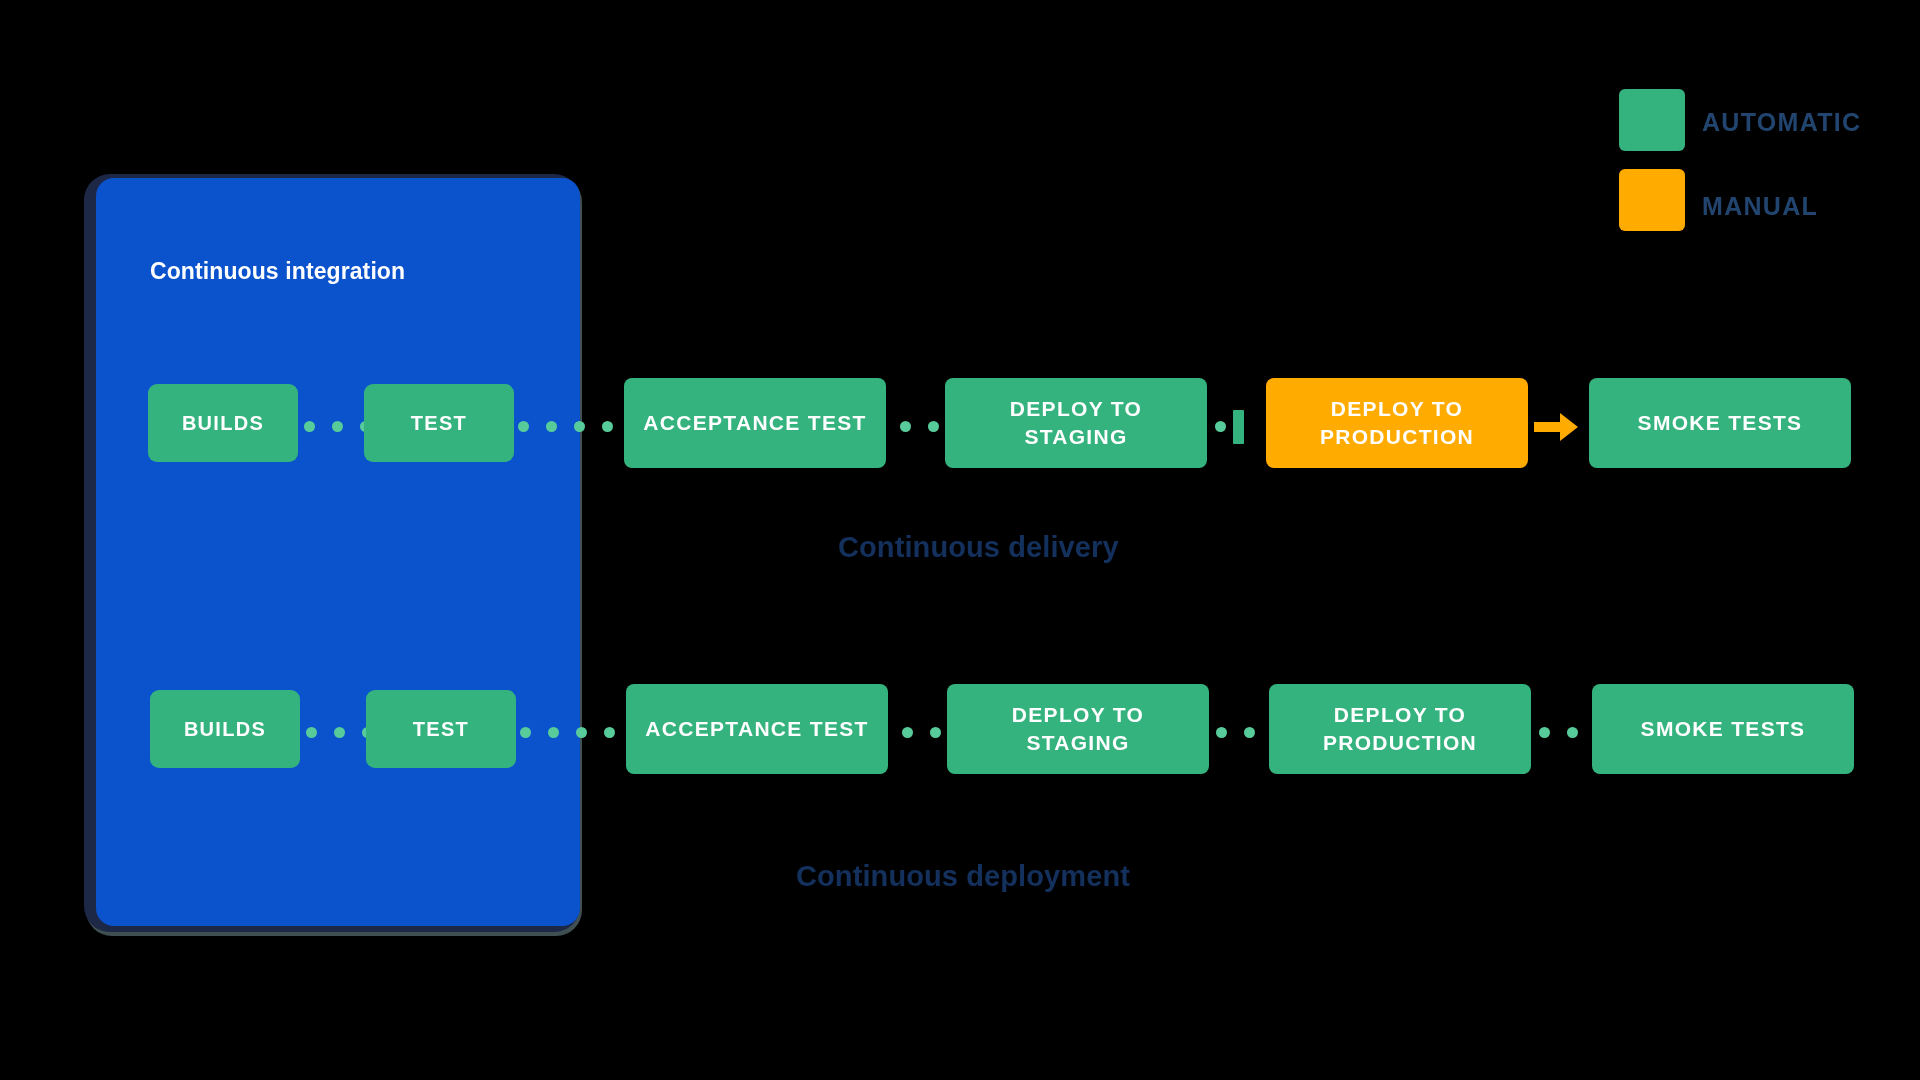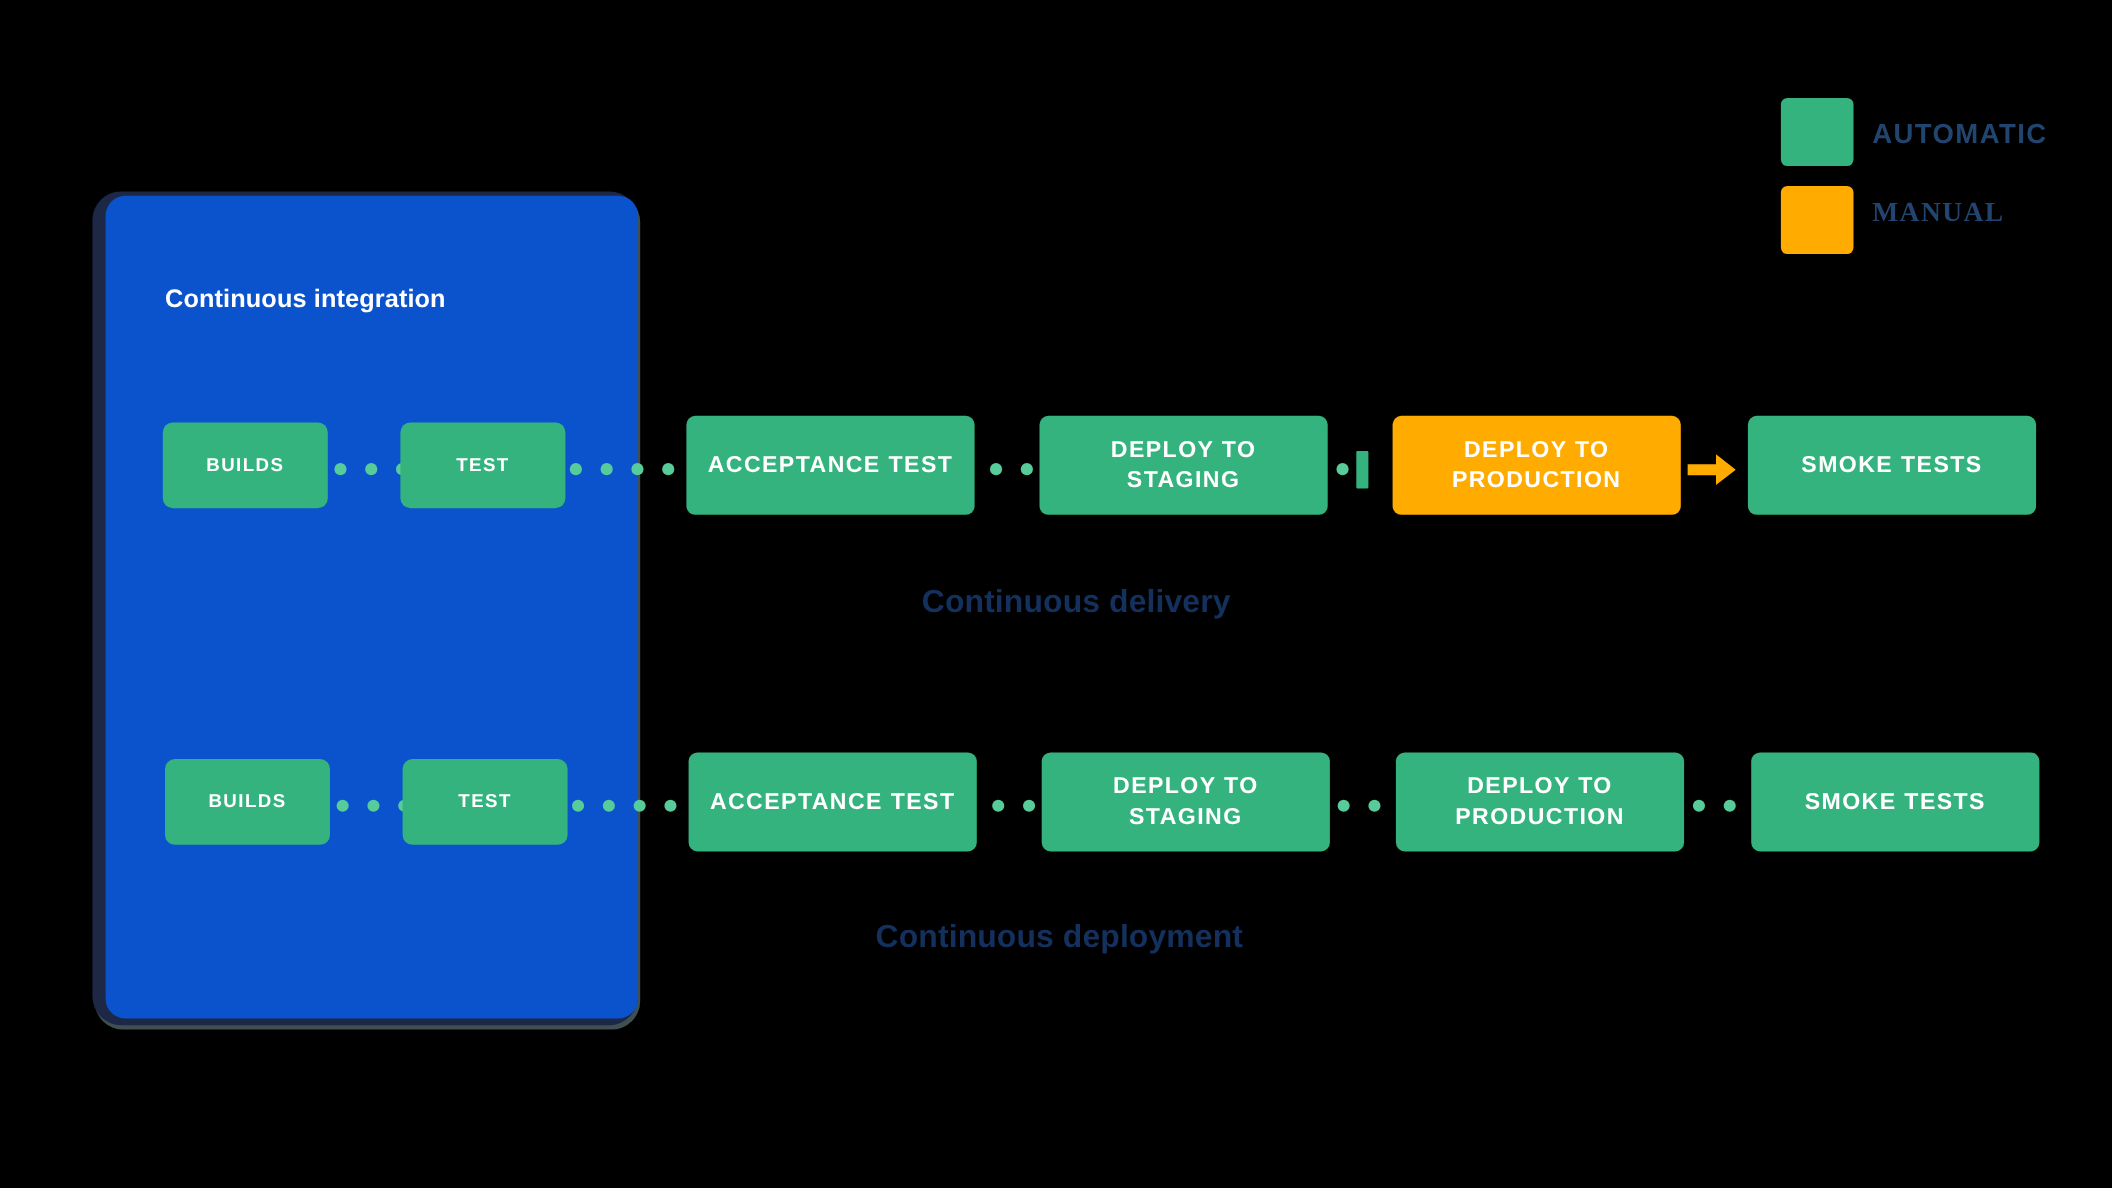--- a/index.html
+++ b/index.html
@@ -76,21 +76,21 @@
     line-height: 1.32;
     box-sizing: border-box;
     padding: 4px 10px;
   }
   .box.green { background: #35b37e; }
   .box.orange { background: #ffab00; }
 
   
   .box.small {
     border-radius: 9px;
-    font-size: 17px;
+    font-size: 20px;
   }
 
   
   .dots {
     position: absolute;
     height: 11px;
     display: flex;
     align-items: center;
     gap: 17px;
   }
@@ -149,21 +149,21 @@
 </head>
 <body>
 
 <div id="stage">
 
   <div>
     <div class="legend-swatch" style="left:1593px; top:89px; background:#35b37e;"></div>
     <div class="legend-label" style="left:1676px; top:108px;">AUTOMATIC</div>
 
     <div class="legend-swatch" style="left:1593px; top:169px; background:#ffab00;"></div>
-    <div class="legend-label" style="left:1676px; top:180px;font-family:Liberation Serif, serif;">MANUAL</div>
+    <div class="legend-label" style="left:1676px; top:192px;">MANUAL</div>
   </div>
 
   <div class="ci-shadow"></div>
   <div class="ci-outline"></div>
   <div class="ci-panel"></div>
   <div class="ci-title">Continuous integration</div>
 
   <div class="dots" style="left:278px; top:421px;">
     <i></i>
       <i></i>
@@ -256,15 +256,15 @@
   <div class="box green" style="left:921px; top:684px; width:262px; height:90px;">
     <span>DEPLOY TO STAGING</span>
   </div>
   <div class="box green" style="left:1243px; top:684px; width:262px; height:90px;">
     <span>DEPLOY TO PRODUCTION</span>
   </div>
   <div class="box green" style="left:1566px; top:684px; width:262px; height:90px;">
     <span>SMOKE TESTS</span>
   </div>
 
-  <div class="caption" style="left:770px; top:836px;">Continuous deployment</div>
+  <div class="caption" style="left:770px; top:860px;">Continuous deployment</div>
 
 </div>
 
 </body></html>

